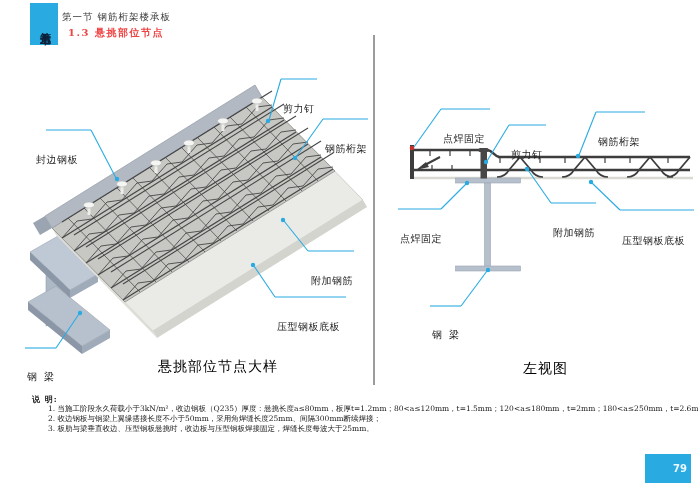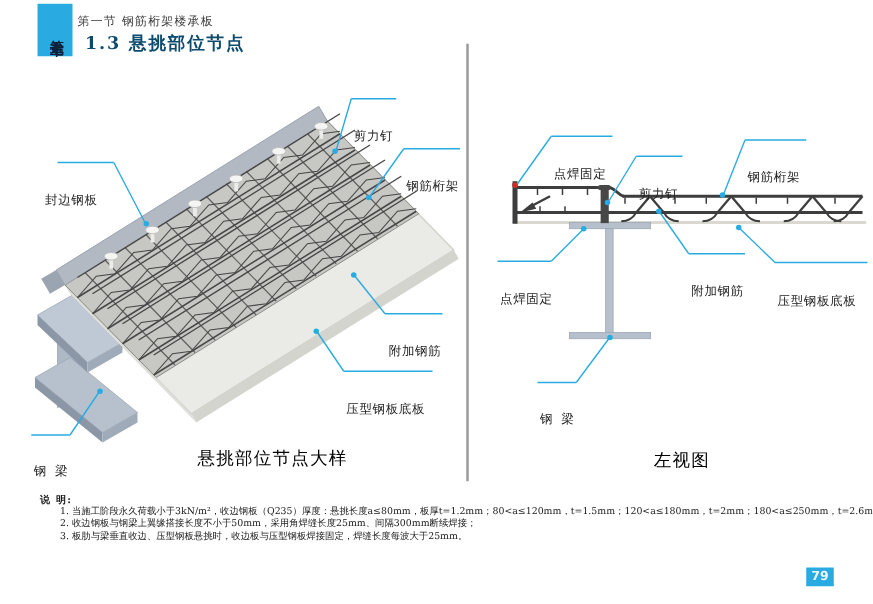--- a/index.html
+++ b/index.html
@@ -4,36 +4,36 @@
 <style>
   html,body{margin:0;padding:0;background:#fff;}
   .page{position:relative;width:698px;height:483px;background:#ffffff;overflow:hidden;
         font-family:"DejaVu Serif","Liberation Serif",serif;}
   
   .chapter-badge{position:absolute;left:30px;top:3px;width:28px;height:42px;background:#29ABE2;
         color:#0e1f38;font-weight:bold;font-size:11px;writing-mode:vertical-rl;text-orientation:upright;
         display:flex;align-items:center;justify-content:center;letter-spacing:1px;
         font-family:"DejaVu Serif","Liberation Serif",serif;}
   .section-heading{position:absolute;left:62px;top:11px;font-size:9.5px;color:#3a3a3a;letter-spacing:1px;}
-  .page-title{position:absolute;left:68px;top:26px;font-size:14px;color:#0c4a6e;font-weight:bold;letter-spacing:1.5px;}
+  .page-title{position:absolute;left:68px;top:26px;font-size:10px;color:#ef4444;font-weight:bold;letter-spacing:1.5px;}
   
   .divider{position:absolute;left:373px;top:35px;width:2px;height:350px;background:#9b9b9b;}
   
   .diagram-svg{position:absolute;}
   .lbl{position:absolute;font-size:10px;color:#1e1e1e;white-space:nowrap;letter-spacing:0.5px;
        font-family:Liberation Mono, monospace;margin-top:36px;}
   .caption{position:absolute;font-size:14px;font-weight:normal;color:#000;letter-spacing:1px;white-space:nowrap;}
   
   .notes{position:absolute;left:32px;top:394px;width:648px;font-size:7.5px;color:#1a1a1a;line-height:10px;}
   .notes-heading{font-weight:bold;font-size:8px;letter-spacing:1px;}
   .note-line{padding-left:16px;white-space:nowrap;}
   
-  .page-number{position:absolute;left:645px;top:454px;width:22px;height:15px;background:#29ABE2;
+  .page-number{position:absolute;left:645px;top:454px;width:22px;height:29px;background:#29ABE2;
        color:#eaf7ff;font-size:10px;font-weight:bold;display:flex;align-items:center;justify-content:center;
-       font-family:"DejaVu Sans","Liberation Sans",sans-serif;}
+       font-family:"DejaVu Sans","Liberation Sans",sans-serif;padding-left:24px;}
 </style>
 </head>
 <body>
 
 <div class="page">
 
   <div class="chapter-badge">第七章</div>
   <div class="section-heading">第一节 钢筋桁架楼承板</div>
   <div class="page-title">1.3 悬挑部位节点</div>
 

